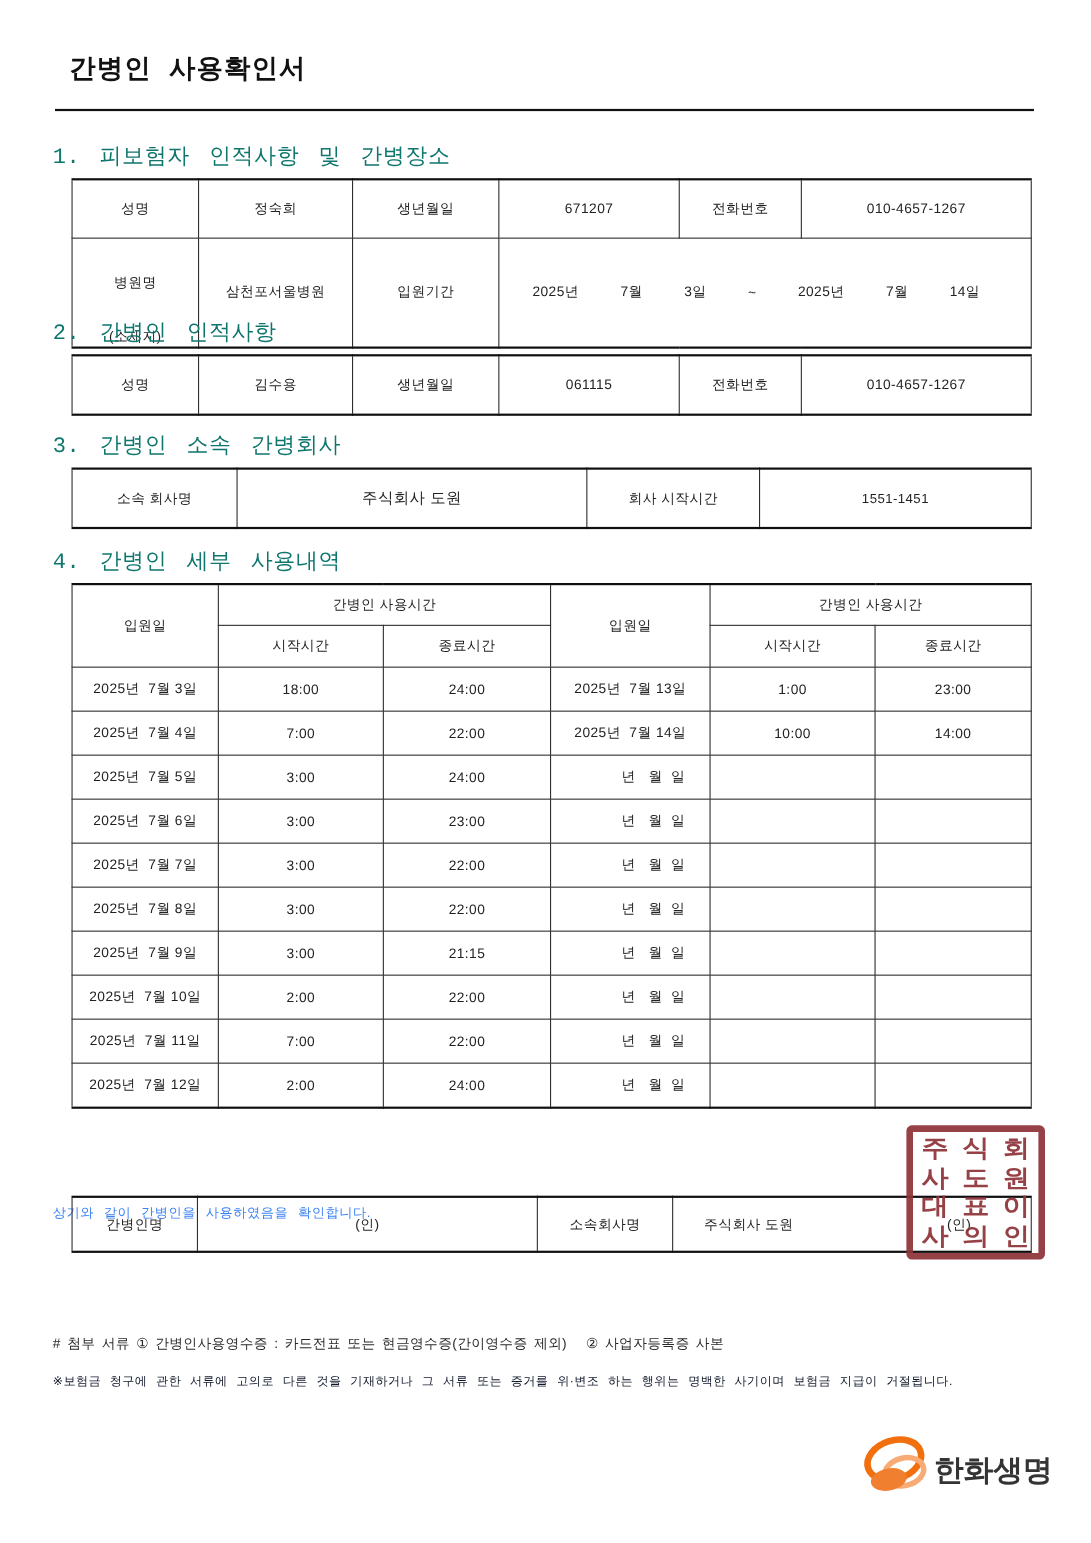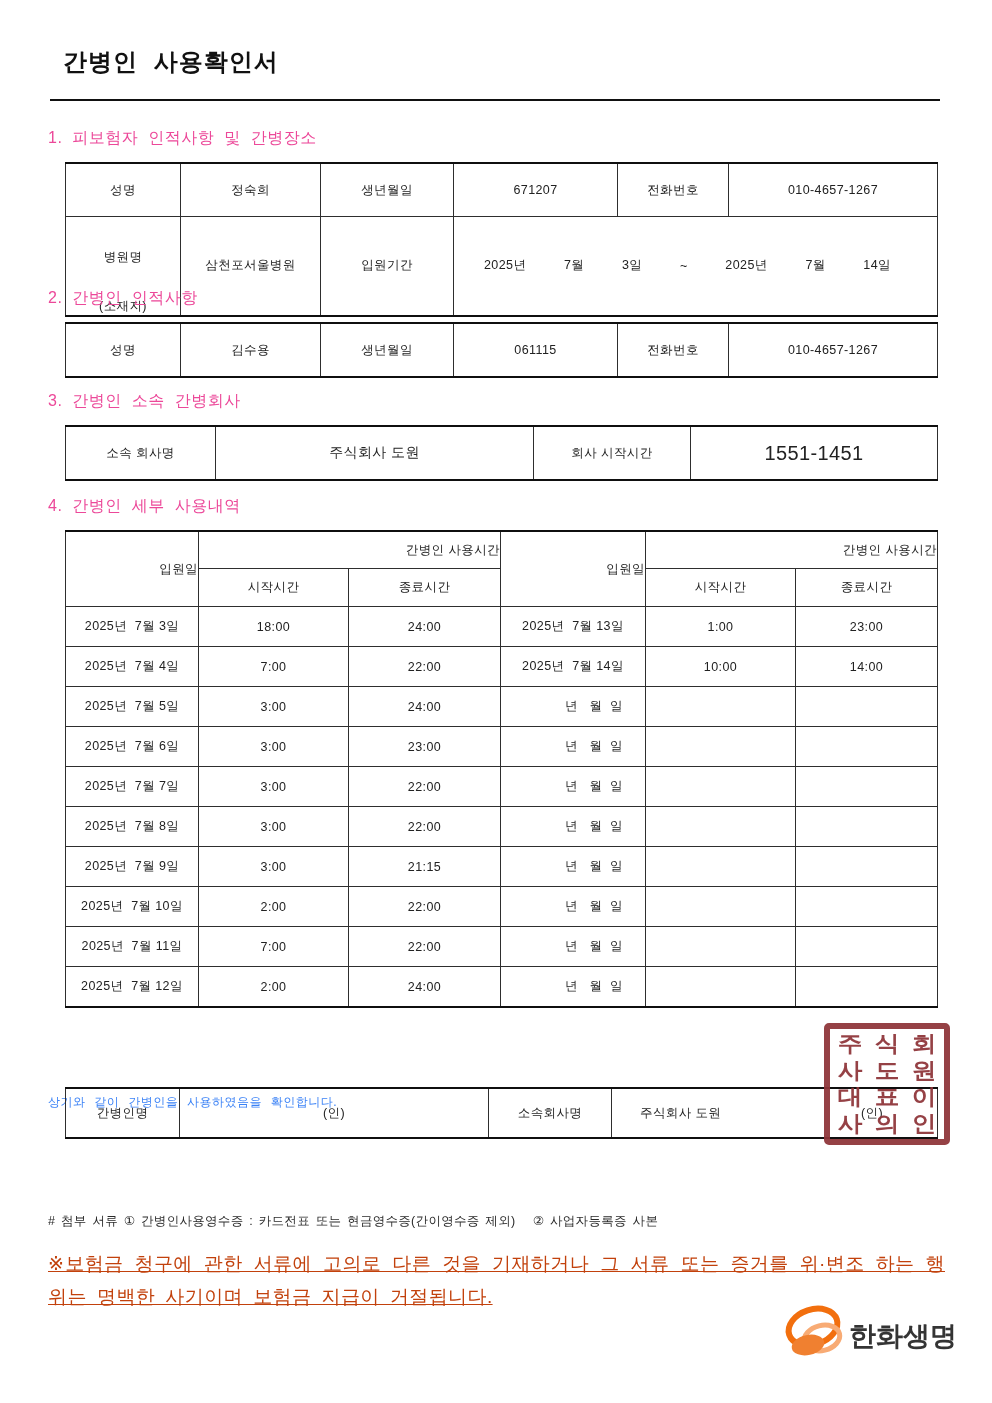--- a/index.html
+++ b/index.html
@@ -11,40 +11,40 @@
   
   .doc-title{
     position:absolute; left:63px; top:46px;
     font-size:24px; font-weight:700; letter-spacing:1px; word-spacing:8px; color:#111;
   }
   .title-rule{
     position:absolute; left:50px; width:890px; top:99px; height:2px; background:#111;
   }
   .section-heading{
     position:absolute; left:48px;
-    font-size:16px; color:#ec4899; letter-spacing:0.5px; word-spacing:5px;
+    font-size:20px; color:#0f766e; letter-spacing:0.5px; word-spacing:5px;font-family:Liberation Mono, monospace;
   }
   #h-s1{top:128px;} #h-s2{top:288px;} #h-s3{top:391px;} #h-s4{top:496px;}
   
   table.form{
     position:absolute; left:65px; width:872px;
     border-collapse:collapse; table-layout:fixed;
     font-size:12.5px; color:#222; letter-spacing:0.4px;
   }
   table.form td{
     border:1px solid #2e2e2e; text-align:center; vertical-align:middle;
     padding:0; overflow:hidden;
   }
   table.form{border-top:2px solid #0f0f0f; border-bottom:2px solid #0f0f0f;}
   #table-insured{top:162px;} #table-insured td{height:52px;}
   #table-caregiver{top:322px;} #table-caregiver td{height:52px;}
   #table-company{top:425px;} #table-company td{height:52px;}
   #table-usage{top:530px;}
   #table-usage td{height:39px; font-size:12.5px;}
-  #table-usage tr.hdr1 td{height:36px;text-align:right;}
+  #table-usage tr.hdr1 td{height:36px;}
   #table-usage tr.hdr2 td{height:37px;}
   #table-sign{top:1087px;} #table-sign td{height:48px;}
   .two-line div{line-height:1.35;margin-top:32px;}
   
   .period-flex{display:flex; justify-content:space-between; align-items:center; padding:0 46px 0 30px;}
   .date-flex{display:flex; justify-content:space-between; align-items:center; padding:0 16px 0 112px;}
   .sign-cell{text-align:right; padding-right:12px;}
   .company-sign-cell{display:flex; align-items:center; padding:0 54px 0 28px; justify-content:space-between;}
   .c-date, .c-time{white-space:pre;}
   #table-usage td.empty-date{text-align:right; padding-right:22px; white-space:pre;}
@@ -53,22 +53,22 @@
     position:absolute; left:48px; top:1094px;
     font-size:12px; letter-spacing:0.5px; word-spacing:5px; color:#3b82f6;
   }
   .footnote{
     position:absolute; left:48px; font-size:12.5px; color:#2a2a2a;
     letter-spacing:0.3px; word-spacing:2px; white-space:pre-wrap;
   }
   #note1{top:1190px;} #note2{top:1213px;}
   .warning{
     position:absolute; left:48px; top:1247px; width:897px;
-    font-size:19px; line-height:1.75; letter-spacing:0.4px; word-spacing:4.5px;
-    text-align:justify; color:#c2410c;text-decoration:underline;
+    font-size:11px; line-height:1.75; letter-spacing:0.4px; word-spacing:4.5px;
+    text-align:justify; color:#0f172a;
   }
   
   .seal{
     position:absolute; left:824px; top:1023px; width:126px; height:122px;
     border:6px solid #8e3338; border-radius:5px; box-sizing:border-box;
     display:grid; grid-template-columns:repeat(3,1fr); grid-auto-rows:1fr;
     align-items:center; justify-items:center;
     color:#8e3338; font-weight:700; font-size:22px; line-height:1;
     opacity:0.93; z-index:5; padding:2px;
   }
@@ -157,21 +157,21 @@
         <col style="width:150px">
         <col style="width:318px">
         <col style="width:157px">
         <col style="width:247px">
       </colgroup>
     <tbody>
         <tr>
       <td>소속 회사명</td>
       <td style="font-size:14px">주식회사 도원</td>
       <td>회사 시작시간</td>
-      <td style="font-size:20px">1551-1451</td>
+      <td style="font-size:12px">1551-1451</td>
     </tr>
   </tbody>
     </table>
 
   <div class="section-heading" id="h-s4">4. 간병인 세부 사용내역</div>
   <table class="form" id="table-usage">
     <colgroup>
         <col style="width:133px">
         <col style="width:150px">
         <col style="width:152px">

